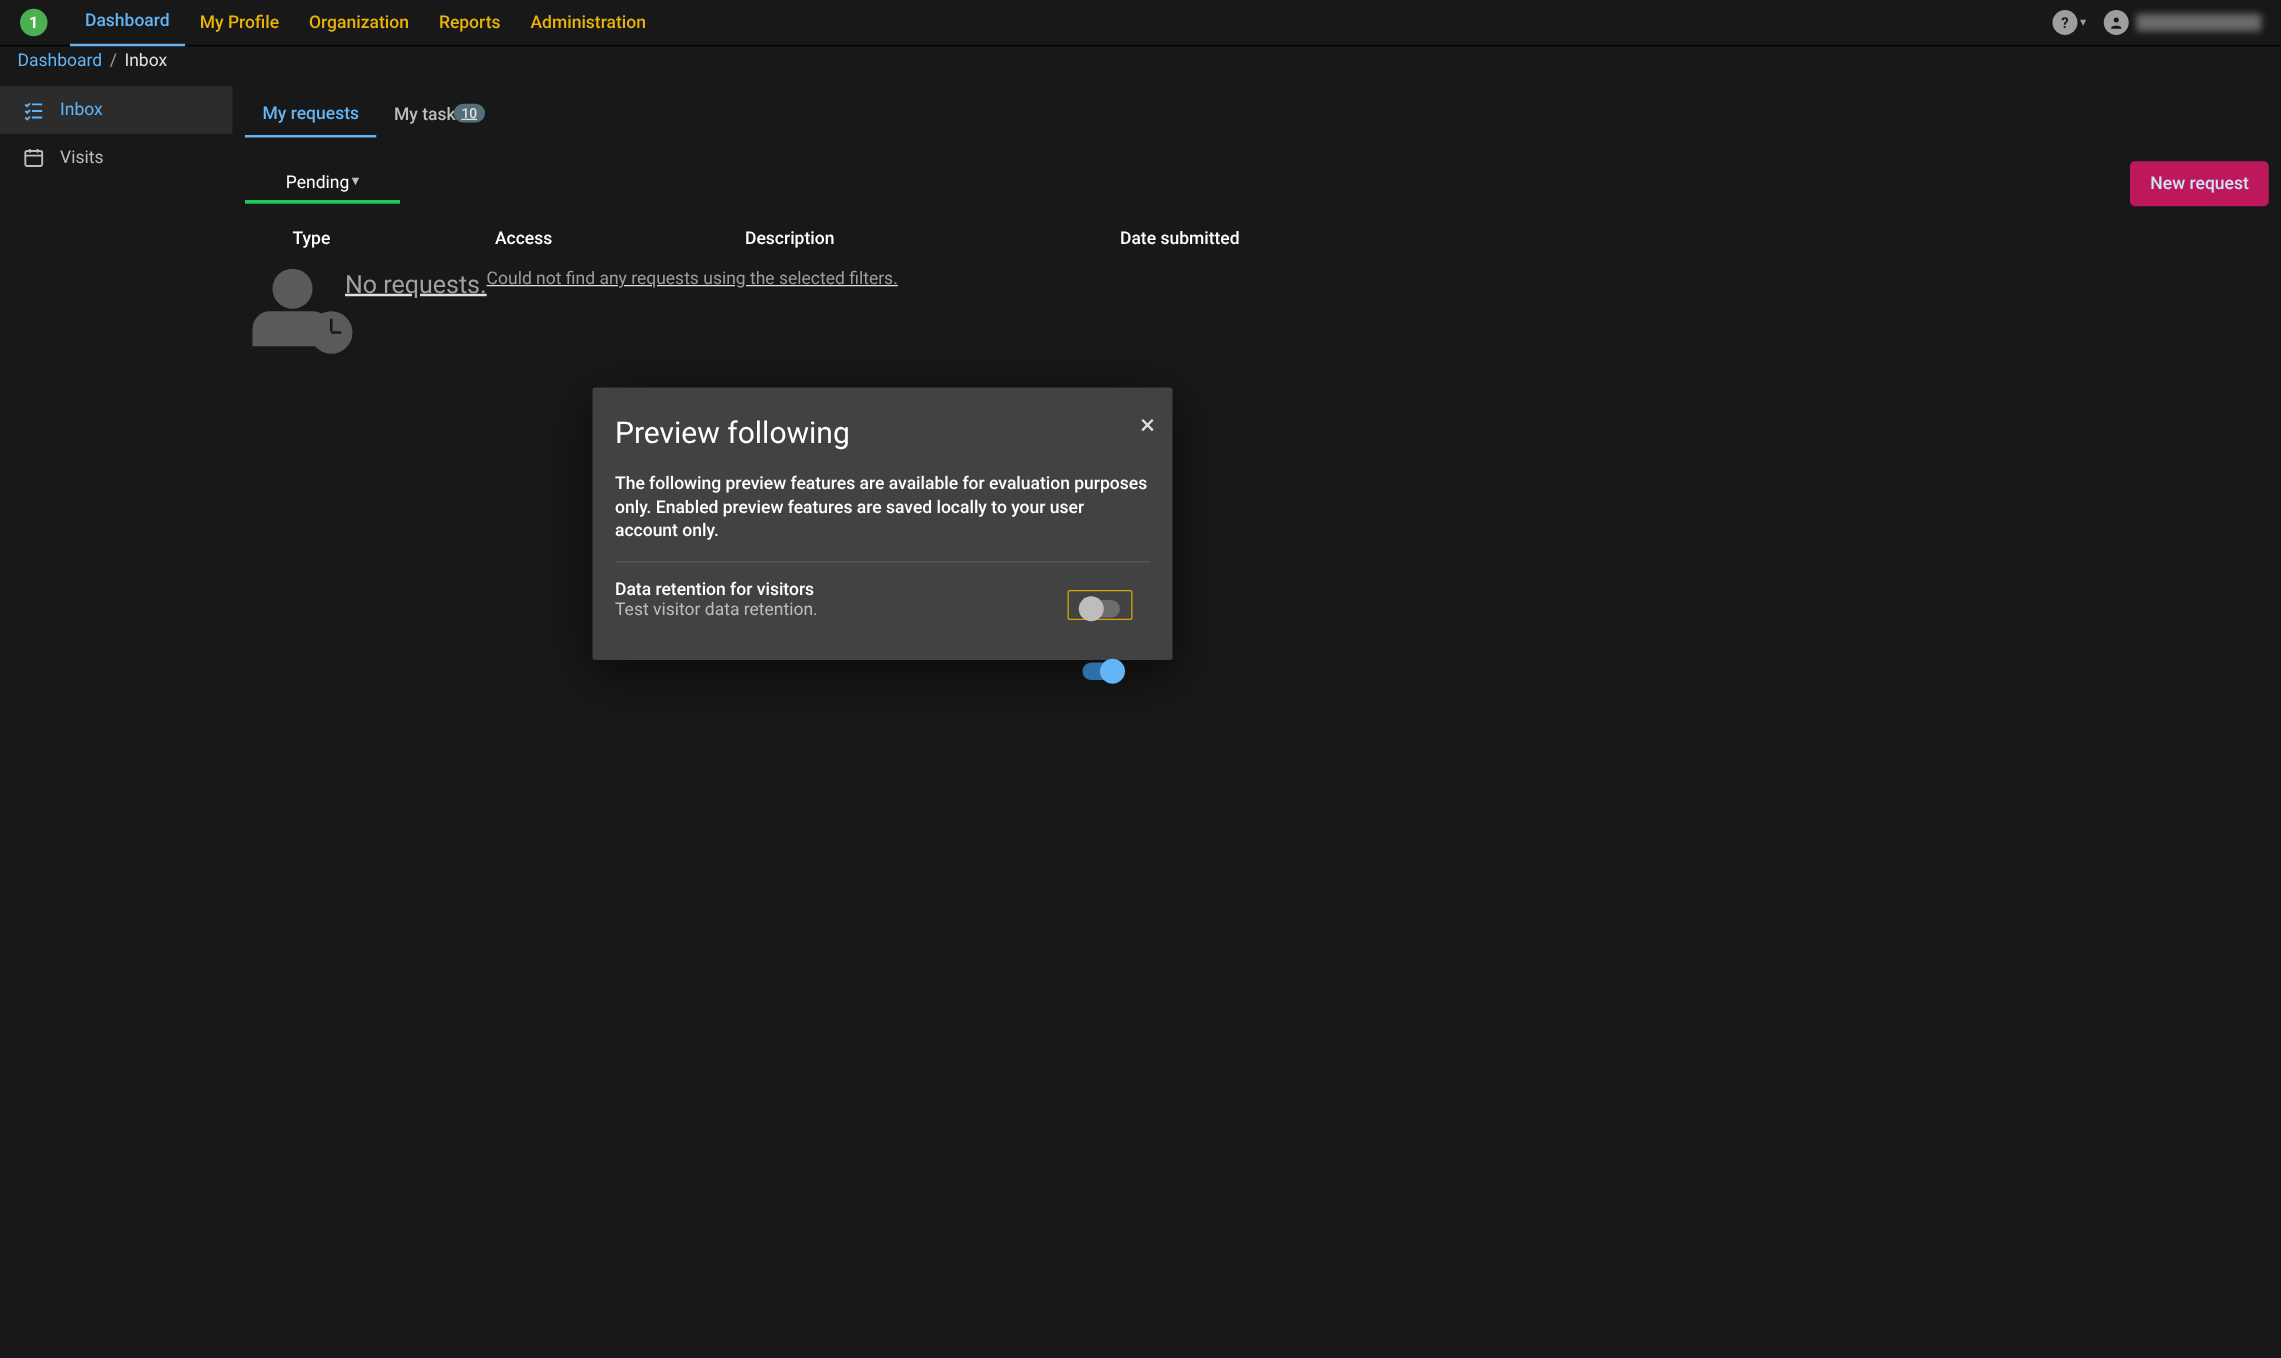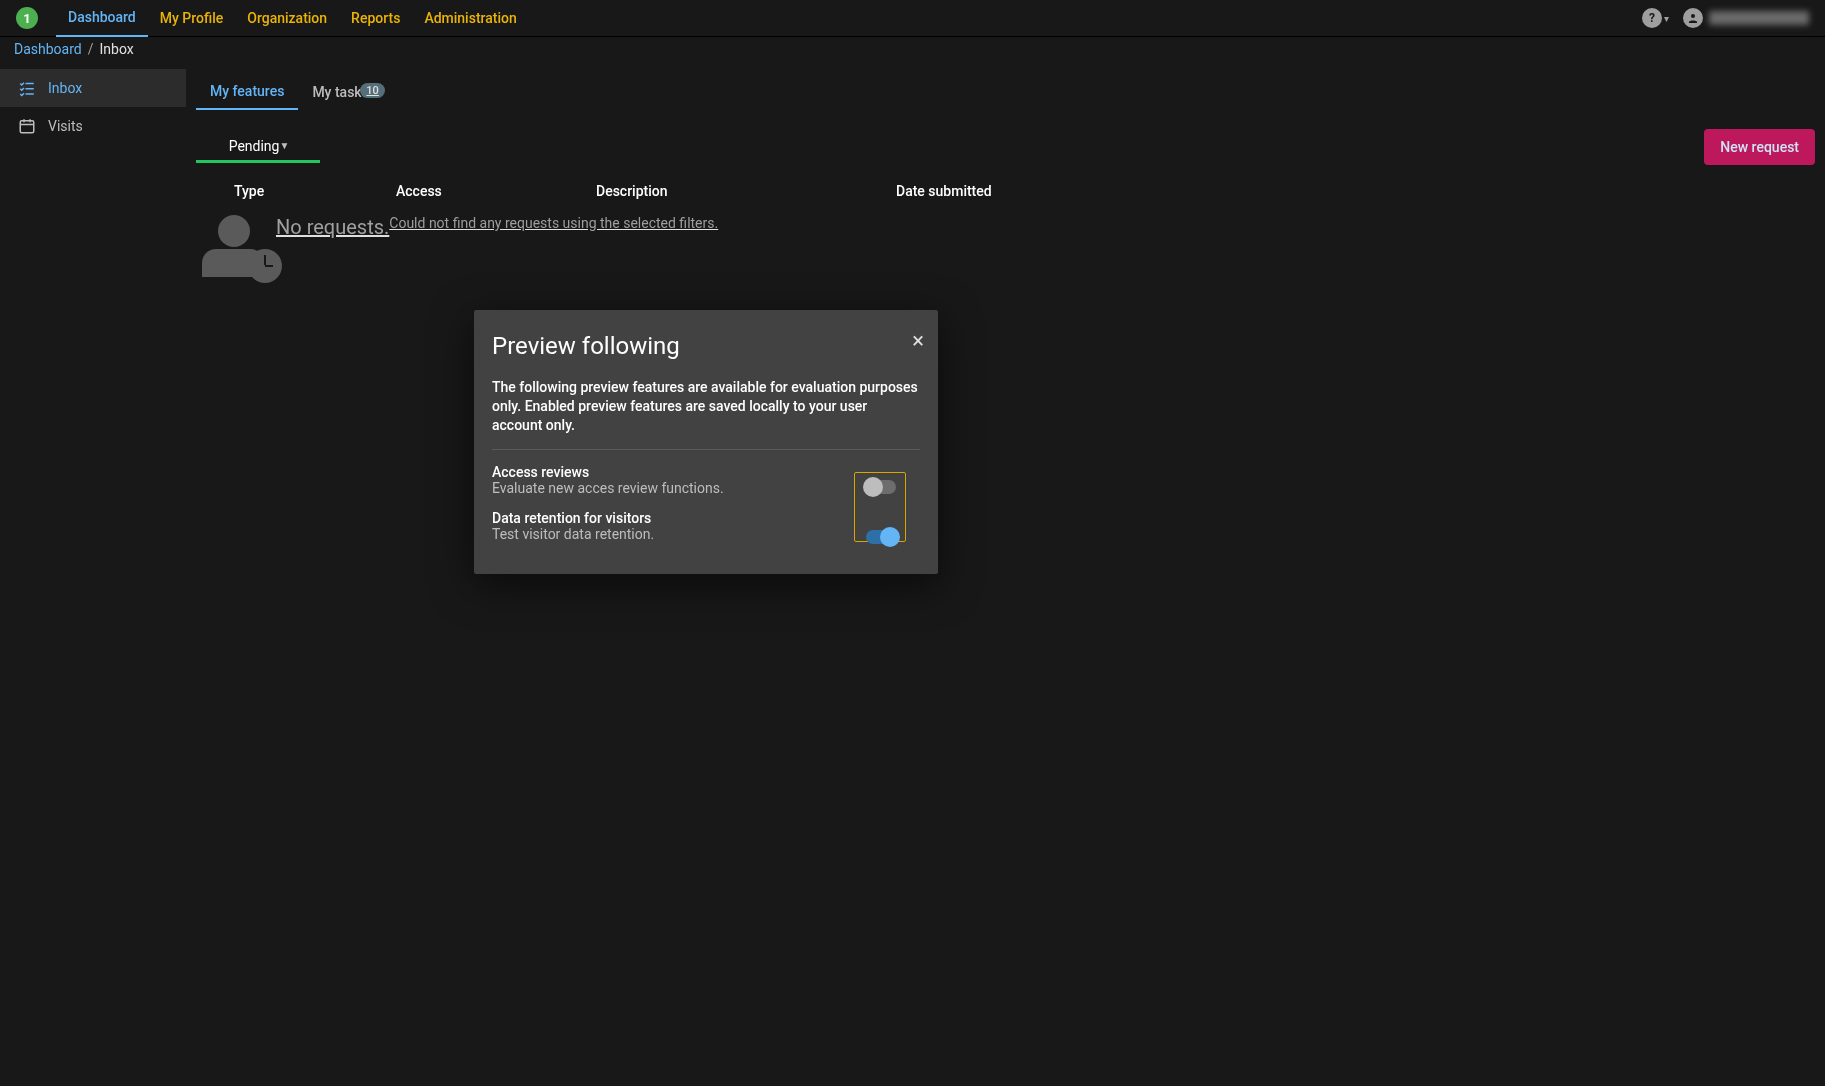--- a/index.html
+++ b/index.html
@@ -126,21 +126,21 @@
           <path d="M3 10h18M8 3v4M16 3v4"></path>
         </svg>
       <span>Visits</span>
     </div>
   </div>
 
   <div class="content">
 
     <div class="tabs">
       <div class="tab active">
-        <span>My features</span>
+        <span>My requests</span>
       </div>
       <div class="tab">
         <span>My tasks</span>
         <span class="badge">10</span>
       </div>
     </div>
 
     <div class="filter-row">
       <div class="select">
         <span>Pending</span>
@@ -169,24 +169,20 @@
 </div>
 
 <div class="modal">
   <div class="modal-title">Preview following</div>
   <button class="modal-close">×</button>
   <div class="modal-desc">The following preview features are available for evaluation purposes only. Enabled preview features are saved locally to your user account only.</div>
   <hr class="modal-hr">
   <div class="feature-rows">
     <div class="feature-box"></div>
 
-    <div class="feature">
-      <div class="feature-title">Access reviews</div>
-      <div class="feature-sub">Evaluate new acces review functions.</div>
-    </div>
     <div class="toggle t1">
         <div class="knob"></div>
       </div>
 
     <div class="feature">
       <div class="feature-title">Data retention for visitors</div>
       <div class="feature-sub">Test visitor data retention.</div>
     </div>
     <div class="toggle on t2">
         <div class="knob"></div>

